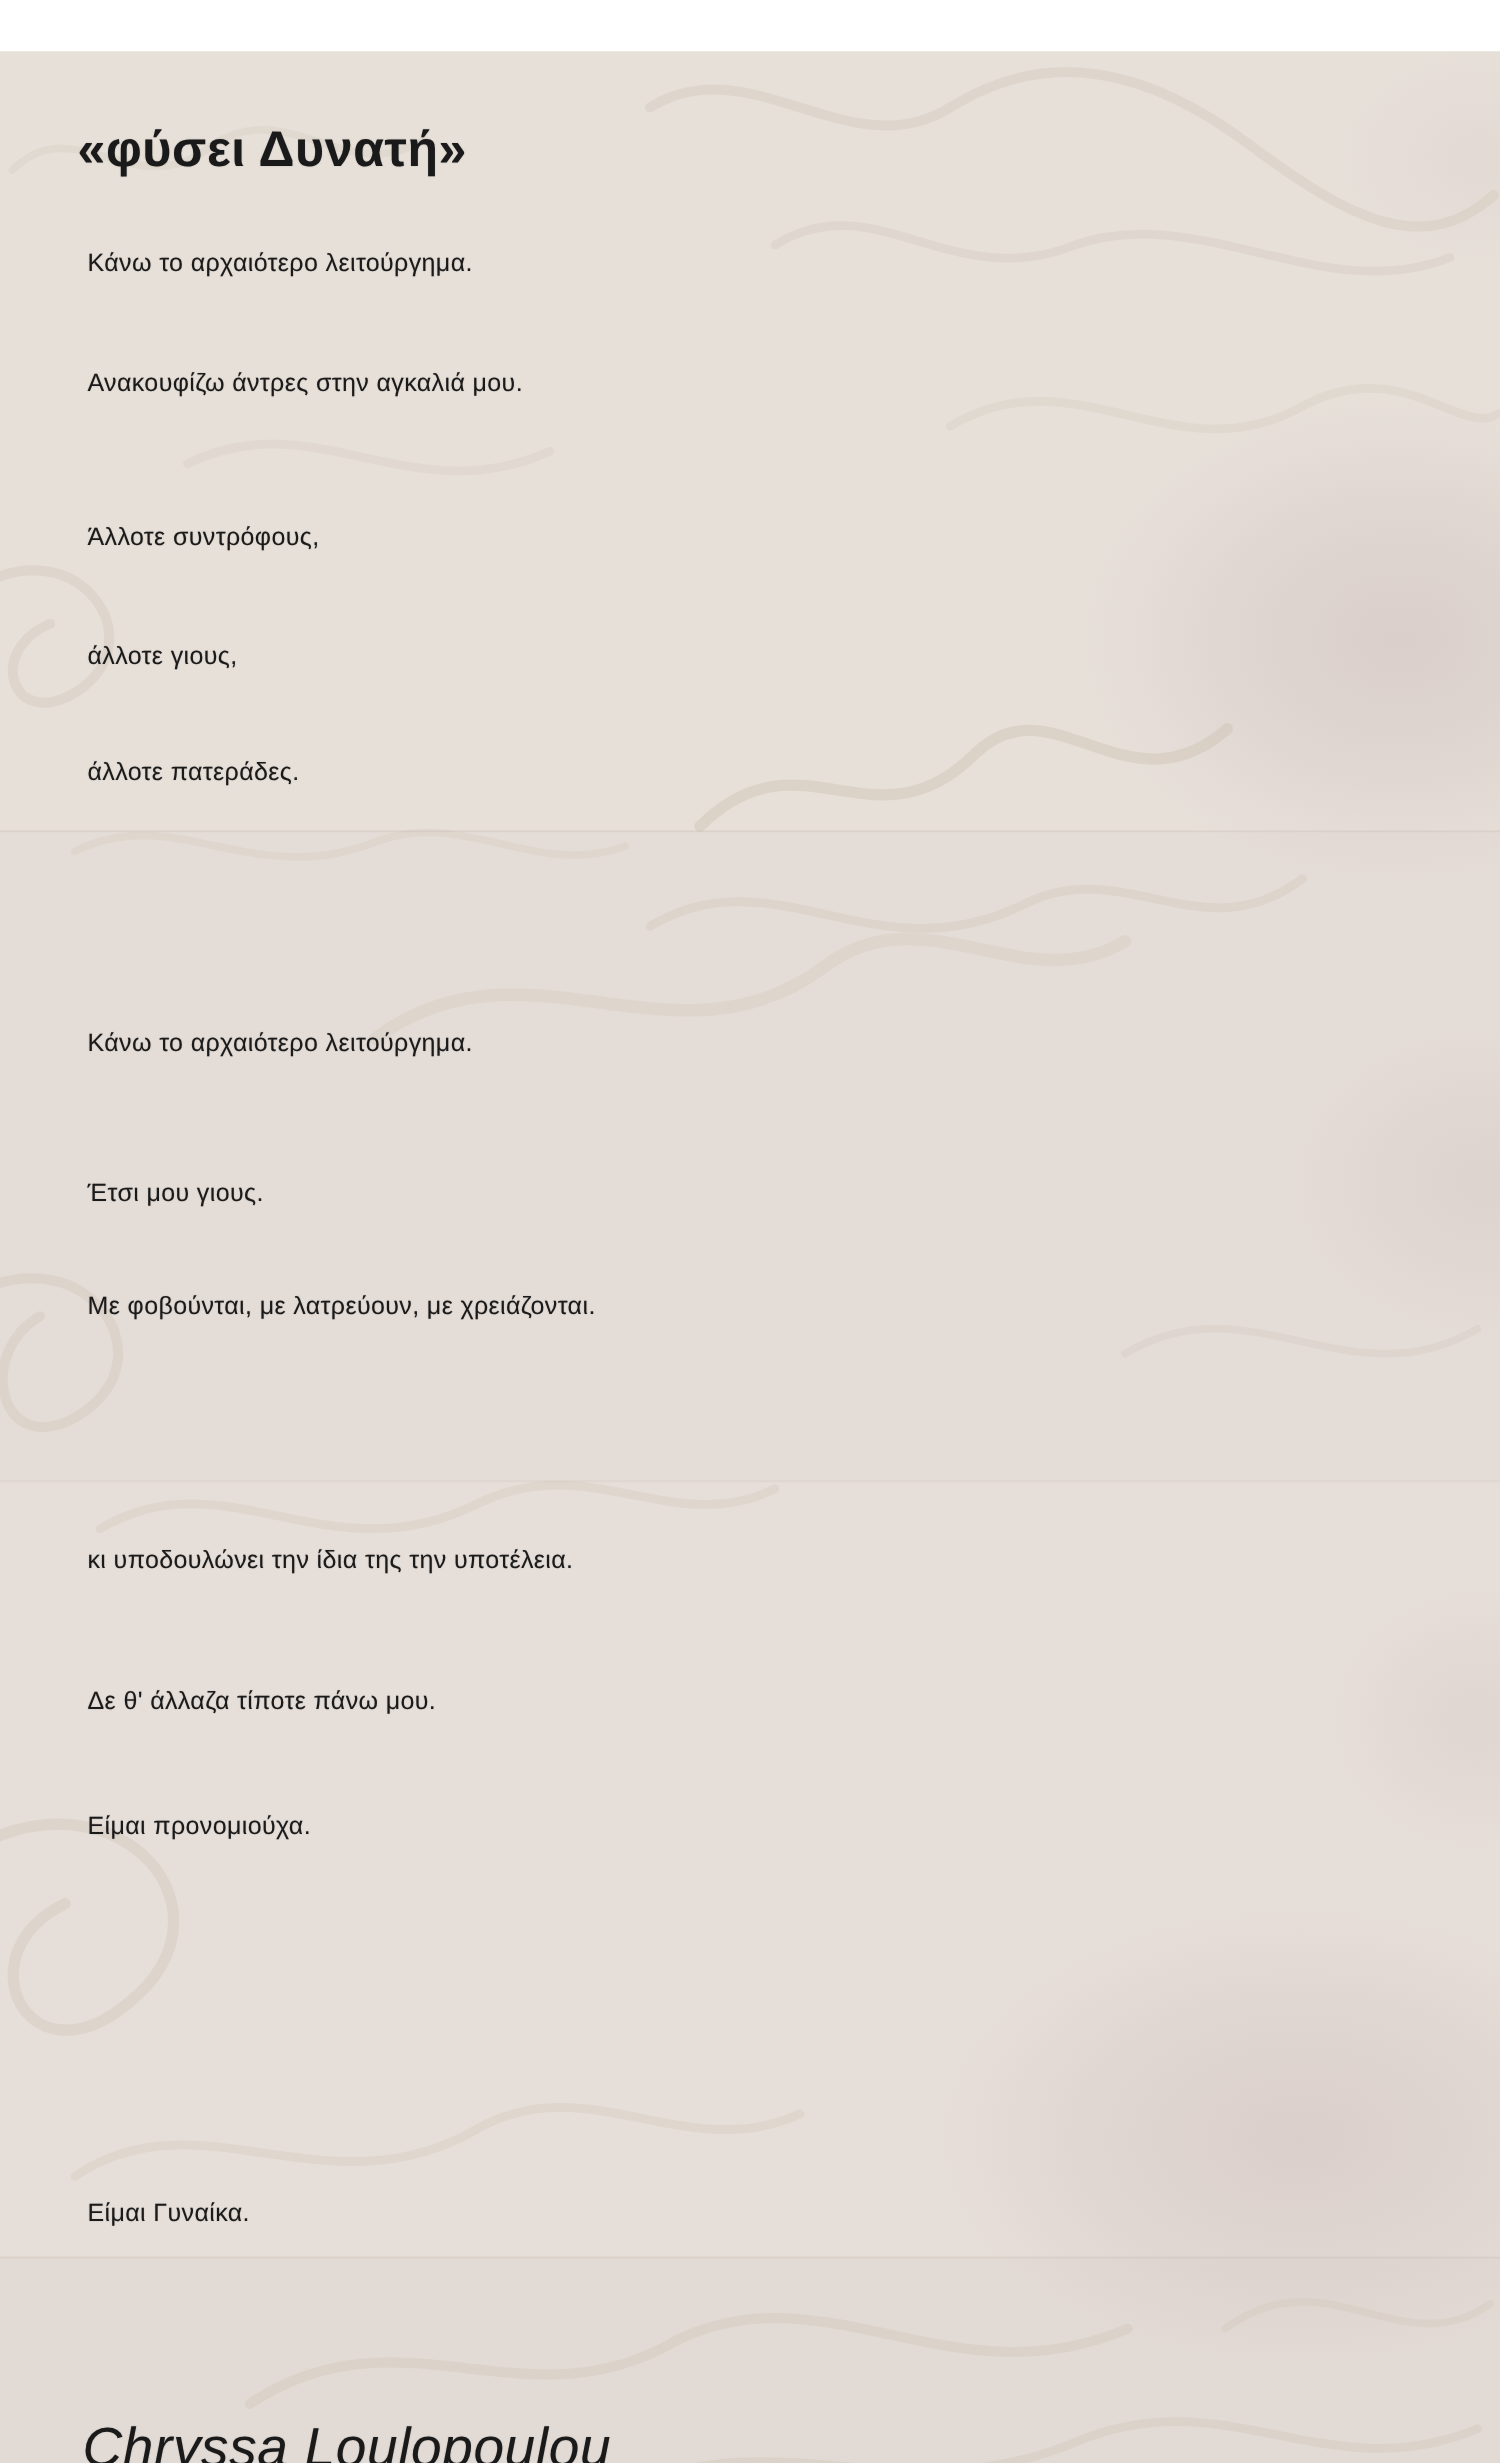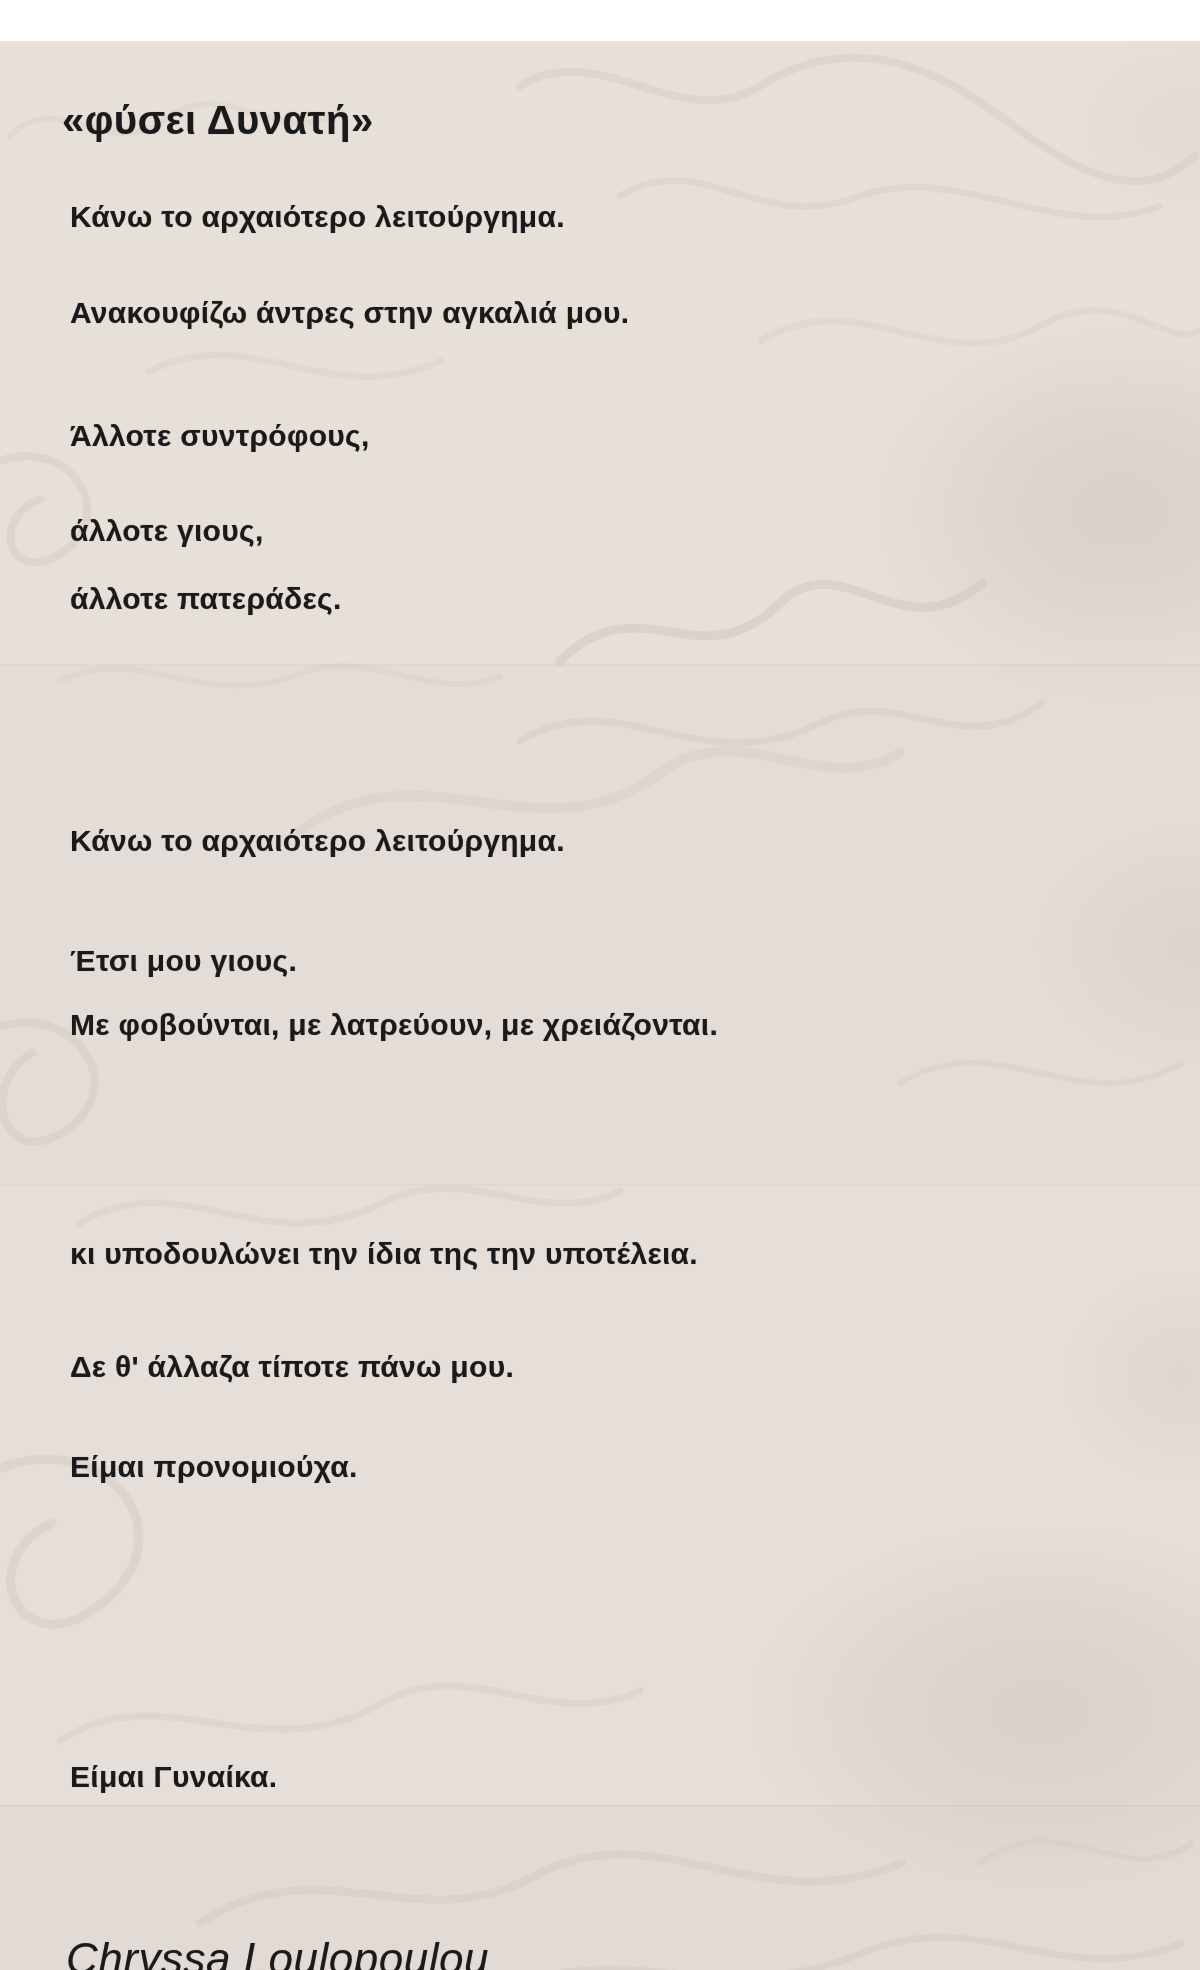--- a/index.html
+++ b/index.html
@@ -55,35 +55,35 @@
     font-weight: 700;
     line-height: 1.15;
     letter-spacing: 0.5px;
     text-shadow: 0 0 1px rgba(25,25,25,0.35);
     white-space: nowrap;
   }
   .line {
     position: absolute;
     left: 70px;
     margin: 0;
-    font-size: 30px;
-    font-weight: 700;
+    font-size: 20px;
+    font-weight: 400;
     line-height: 1.2;
     letter-spacing: 0.3px;
     text-shadow: 0 0 1px rgba(25,25,25,0.3);
     white-space: nowrap;
   }
   .l0  { top: 158px; }
   .l1  { top: 254px; text-align: center; }
   .l2  { top: 377px; }
   .l3  { top: 472px; }
-  .l4  { top: 540px; }
+  .l4  { top: 565px; }
   .l5  { top: 782px; }
   .l6  { top: 902px; }
-  .l7  { top: 966px; }
+  .l7  { top: 992px; }
   .l8  { top: 1099px; }
   .l9  { top: 1195px; }
   .l10 { top: 1308px; }
   .l11 { top: 1408px; }
   .l12 { top: 1515px; }
   .l13 { top: 1718px; }
   .author {
     position: absolute;
     left: 66px;
     top: 1892px;

